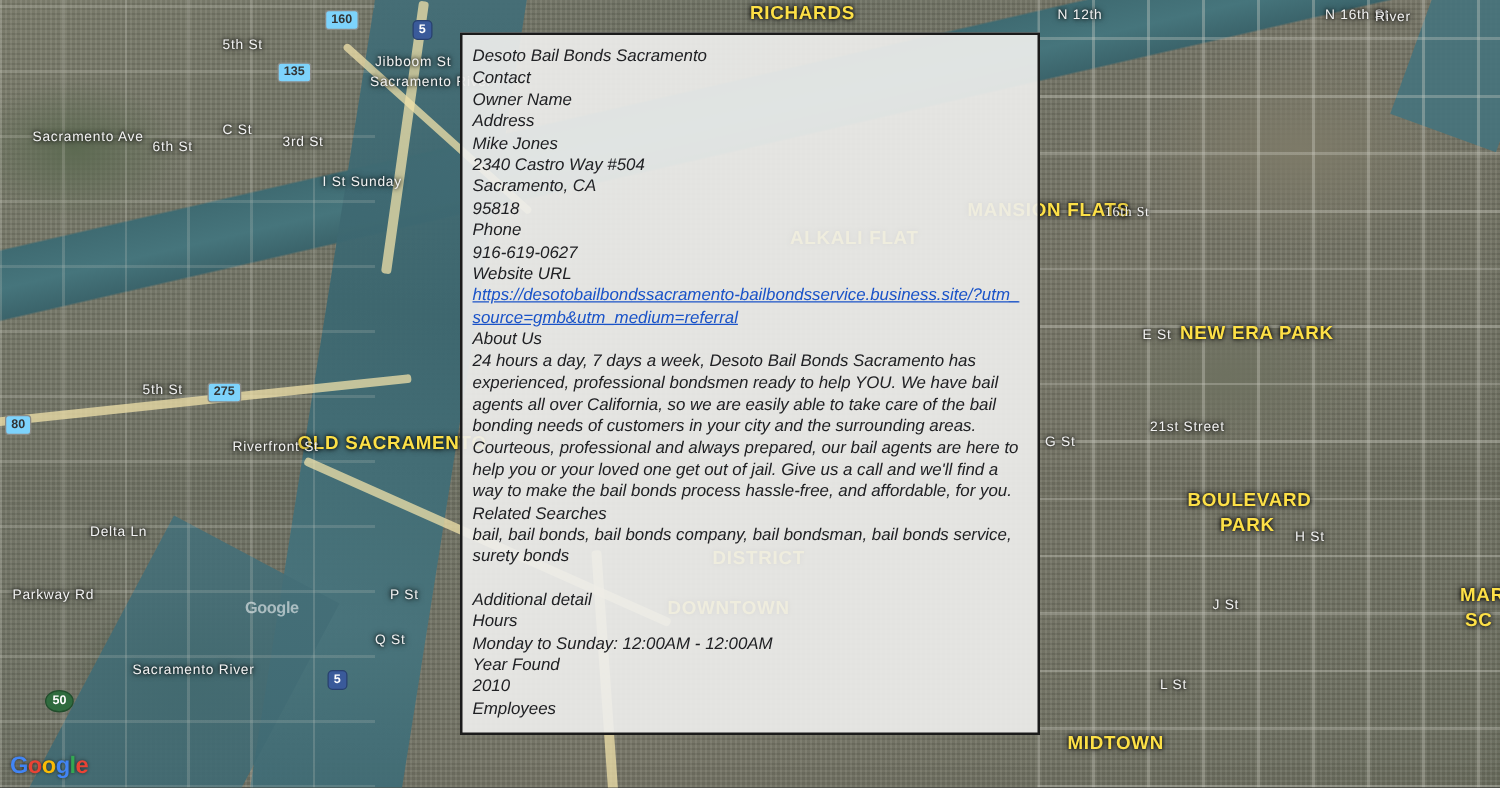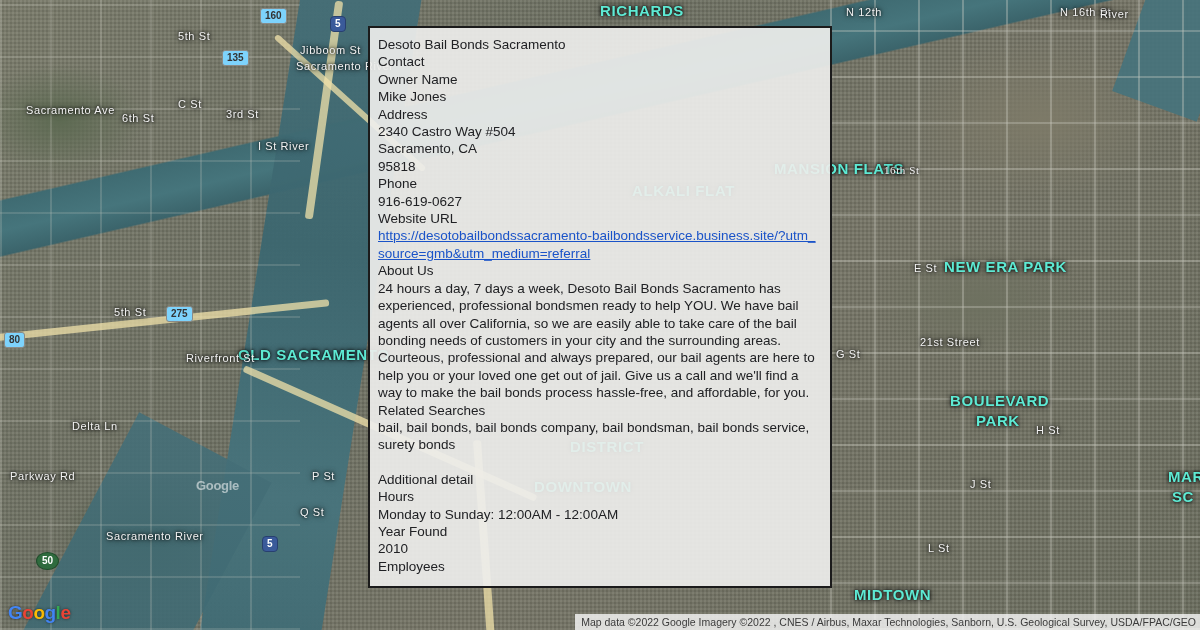--- a/index.html
+++ b/index.html
@@ -90,21 +90,21 @@
     position: absolute;
     left: 1130px; top: -10px; width: 90px; height: 120px;
     background: #46737c;
     transform: rotate(20deg);
     opacity: .9;
   }
 
   
   .place {
     position: absolute;
-    color: #5eead4;
+    color: #fde047;
     text-shadow: 0 0 3px rgba(0,0,0,0.95), 0 0 6px rgba(0,0,0,0.8);
     white-space: nowrap;
     pointer-events: none;
     letter-spacing: .6px;
   }
   .place.neigh { font-size: 15px; font-weight: 700; }
   .place.street { font-size: 11px; font-weight: 400; color: #f2f2f2; }
 
   .shield {
     position: absolute;
@@ -149,20 +149,21 @@
   }
   .info-card .blank { height: 17px; }
   .info-card a {
     color: #1a53c8;
     text-decoration: underline;
     word-break: break-all;
     text-align: center;
   }
   .info-card p {
     margin: 0;
+    font-style: italic;
   }
   .para {
     margin: 0;
     text-align: left;
   }
 
   
   .gmaps-logo {
     position: absolute;
     left: 8px;
@@ -231,21 +232,21 @@
       <div class="place neigh" style="left: 950px; top: 392px;">BOULEVARD</div>
       <div class="place neigh" style="left: 976px; top: 412px;">PARK</div>
       <div class="place neigh" style="left: 570px; top: 438px;">DISTRICT</div>
       <div class="place neigh" style="left: 534px; top: 478px;">DOWNTOWN</div>
       <div class="place neigh" style="left: 854px; top: 586px;">MIDTOWN</div>
       <div class="place neigh" style="left: 1168px; top: 468px;">MAR</div>
       <div class="place neigh" style="left: 1172px; top: 488px;">SC</div>
       <div class="place street" style="left: 26px; top: 104px;">Sacramento Ave</div>
       <div class="place street" style="left: 296px; top: 60px;">Sacramento River</div>
       <div class="place street" style="left: 106px; top: 530px;">Sacramento River</div>
-      <div class="place street" style="left: 258px; top: 140px;">I St River</div>
+      <div class="place street" style="left: 258px; top: 140px;">I St Sunday</div>
       <div class="place street" style="left: 178px; top: 98px;">C St</div>
       <div class="place street" style="left: 178px; top: 30px;">5th St</div>
       <div class="place street" style="left: 122px; top: 112px;">6th St</div>
       <div class="place street" style="left: 226px; top: 108px;">3rd St</div>
       <div class="place street" style="left: 114px; top: 306px;">5th St</div>
       <div class="place street" style="left: 186px; top: 352px;">Riverfront St</div>
       <div class="place street" style="left: 72px; top: 420px;">Delta Ln</div>
       <div class="place street" style="left: 300px; top: 44px;">Jibboom St</div>
       <div class="place street" style="left: 312px; top: 470px;">P St</div>
       <div class="place street" style="left: 300px; top: 506px;">Q St</div>
@@ -270,22 +271,22 @@
       <div class="shield green" style="left: 36px; top: 552px;">50</div>
       <div class="shield" style="left: 222px; top: 50px;">135</div>
     </div>
 
   <div class="watermark">Google</div>
 
   <div class="info-card">
     <p class="para">Desoto Bail Bonds Sacramento</p>
     <p class="para">Contact</p>
     <p class="para">Owner Name</p>
+    <p class="para">Address</p>
     <p class="para">Mike Jones</p>
-    <p class="para">Address</p>
     <p class="para">2340 Castro Way #504</p>
     <p class="para">Sacramento, CA</p>
     <p class="para">95818</p>
     <p class="para">Phone</p>
     <p class="para">916-619-0627</p>
     <p class="para">Website URL</p>
     <p class="para"><a href="#">https://desotobailbondssacramento-bailbondsservice.business.site/?utm_source=gmb&amp;utm_medium=referral</a></p>
     <p class="para">About Us</p>
     <p class="para">24 hours a day, 7 days a week, Desoto Bail Bonds Sacramento has experienced, professional bondsmen ready to help YOU. We have bail agents all over California, so we are easily able to take care of the bail bonding needs of customers in your city and the surrounding areas. Courteous, professional and always prepared, our bail agents are here to help you or your loved one get out of jail. Give us a call and we'll find a way to make the bail bonds process hassle-free, and affordable, for you.</p>
     <p class="para">Related Searches</p>
@@ -296,14 +297,13 @@
     <p class="para">Monday to Sunday: 12:00AM - 12:00AM</p>
     <p class="para">Year Found</p>
     <p class="para">2010</p>
     <p class="para">Employees</p>
   </div>
 
   <div class="gmaps-logo">
     <span class="g1">G</span><span class="g2">o</span><span class="g3">o</span><span class="g4">g</span><span class="g5">l</span><span class="g6">e</span>
   </div>
 
-  <div class="attribution">Map data ©2022 Google Imagery ©2022 , CNES / Airbus, Maxar Technologies, Sanborn, U.S. Geological Survey, USDA/FPAC/GEO</div>
 </div>
 
 </body></html>

